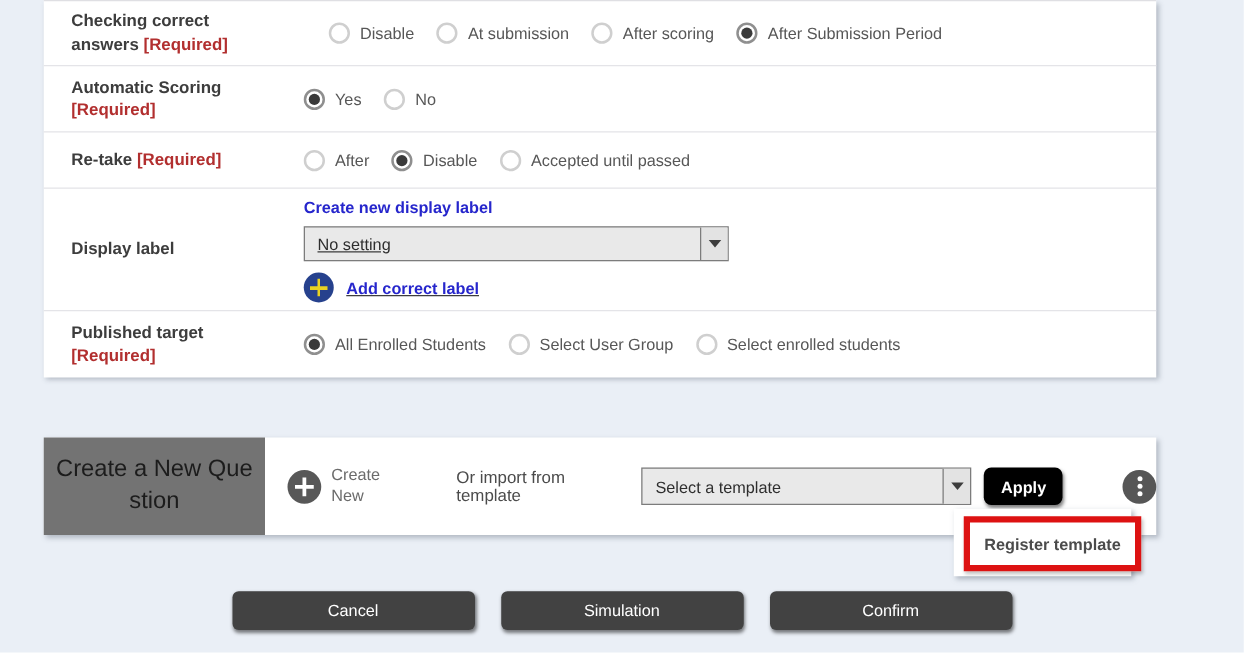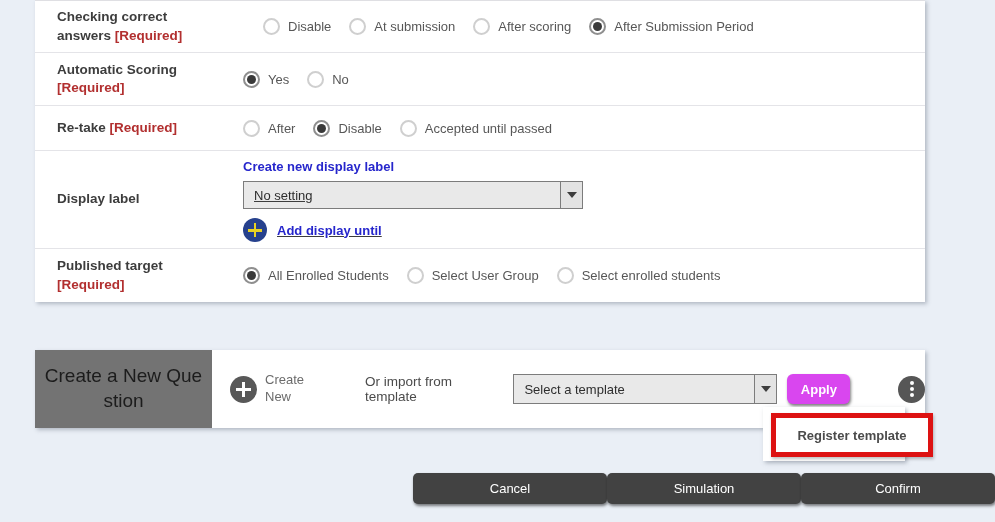--- a/index.html
+++ b/index.html
@@ -99,47 +99,47 @@
   .plus-gray::after  { left:12px; top:6px; width:3px; height:15px; }
   .create-new-text {
     margin-left:8px; width:48px; font-size:13px; color:#6b6b6b; line-height:1.3;
   }
   .import-label {
     margin-left:52px; font-size:13.5px; font-weight:normal; color:#4b4b4b;
   }
   .tpl-select { margin-top:0; margin-left:8px; width:268px; height:30px; }
   .apply-btn {
     margin-left:10px; height:30px; width:64px;
-    background:#d946ef; color:#fff; font-weight:bold; font-size:13px;
+    background:#000000; color:#fff; font-weight:bold; font-size:13px;
     border:none; border-radius:6px;
     box-shadow:1px 2px 3px rgba(0,0,0,.5);
     font-family:"Liberation Sans", sans-serif;
   }
   .kebab {
     margin-left:48px; width:27px; height:27px; border-radius:50%; background:#565656;
     display:flex; flex-direction:column; align-items:center; justify-content:center; gap:2px;
     cursor:pointer;
   }
   .kebab i { width:4px; height:4px; border-radius:50%; background:#fff; display:block; }
   
   .menu-panel {
     position:absolute; left:763px; top:407px; width:142px; height:54px;
     background:#fff; box-shadow:2px 2px 4px rgba(110,120,135,.5);
   }
   .annotation-box {
-    position:absolute; left:771px; top:413px; width:162px; height:44px;
+    position:absolute; left:771px; top:413px; width:142px; height:44px;
     background:#fff; border:5px solid #dd1212;
     display:flex; align-items:center; justify-content:center;
     box-shadow:1px 2px 3px rgba(0,0,0,.25);
   }
   .annotation-box span { font-size:13px; font-weight:bold; color:#4b4b4b; }
   
   .footer {
     position:absolute; left:0; top:473px; width:995px;
-    display:flex; justify-content:flex-end; 
+    display:flex; justify-content:center; gap:21px;
   }
   .footer-btn {
     width:194px; height:31px;
     background:#424242; color:#fff; font-size:13px;
     border:none; border-radius:5px;
     box-shadow:1px 2px 3px rgba(0,0,0,.5);
     font-family:"Liberation Sans", sans-serif;
   }
   
   .r0 { height:52px;gap:20px; }
@@ -223,21 +223,21 @@
     <div class="row-content dl-content">
       <a class="link-blue" href="#">Create new display label</a>
       <div class="select-box">
         <div class="select-value">No setting</div>
         <div class="select-arrow">
             <span class="tri-down"></span>
           </div>
       </div>
       <div class="add-line">
         <span class="plus-navy"></span>
-        <a class="link-blue" href="#">Add display until</a>
+        <a class="link-blue" href="#">Add correct label</a>
       </div>
     </div>
   </div>
 
   <div class="row r4">
     <div class="row-label">
       <span>Published target</span>
       <span class="required">[Required]</span>
     </div>
     <div class="row-content">

